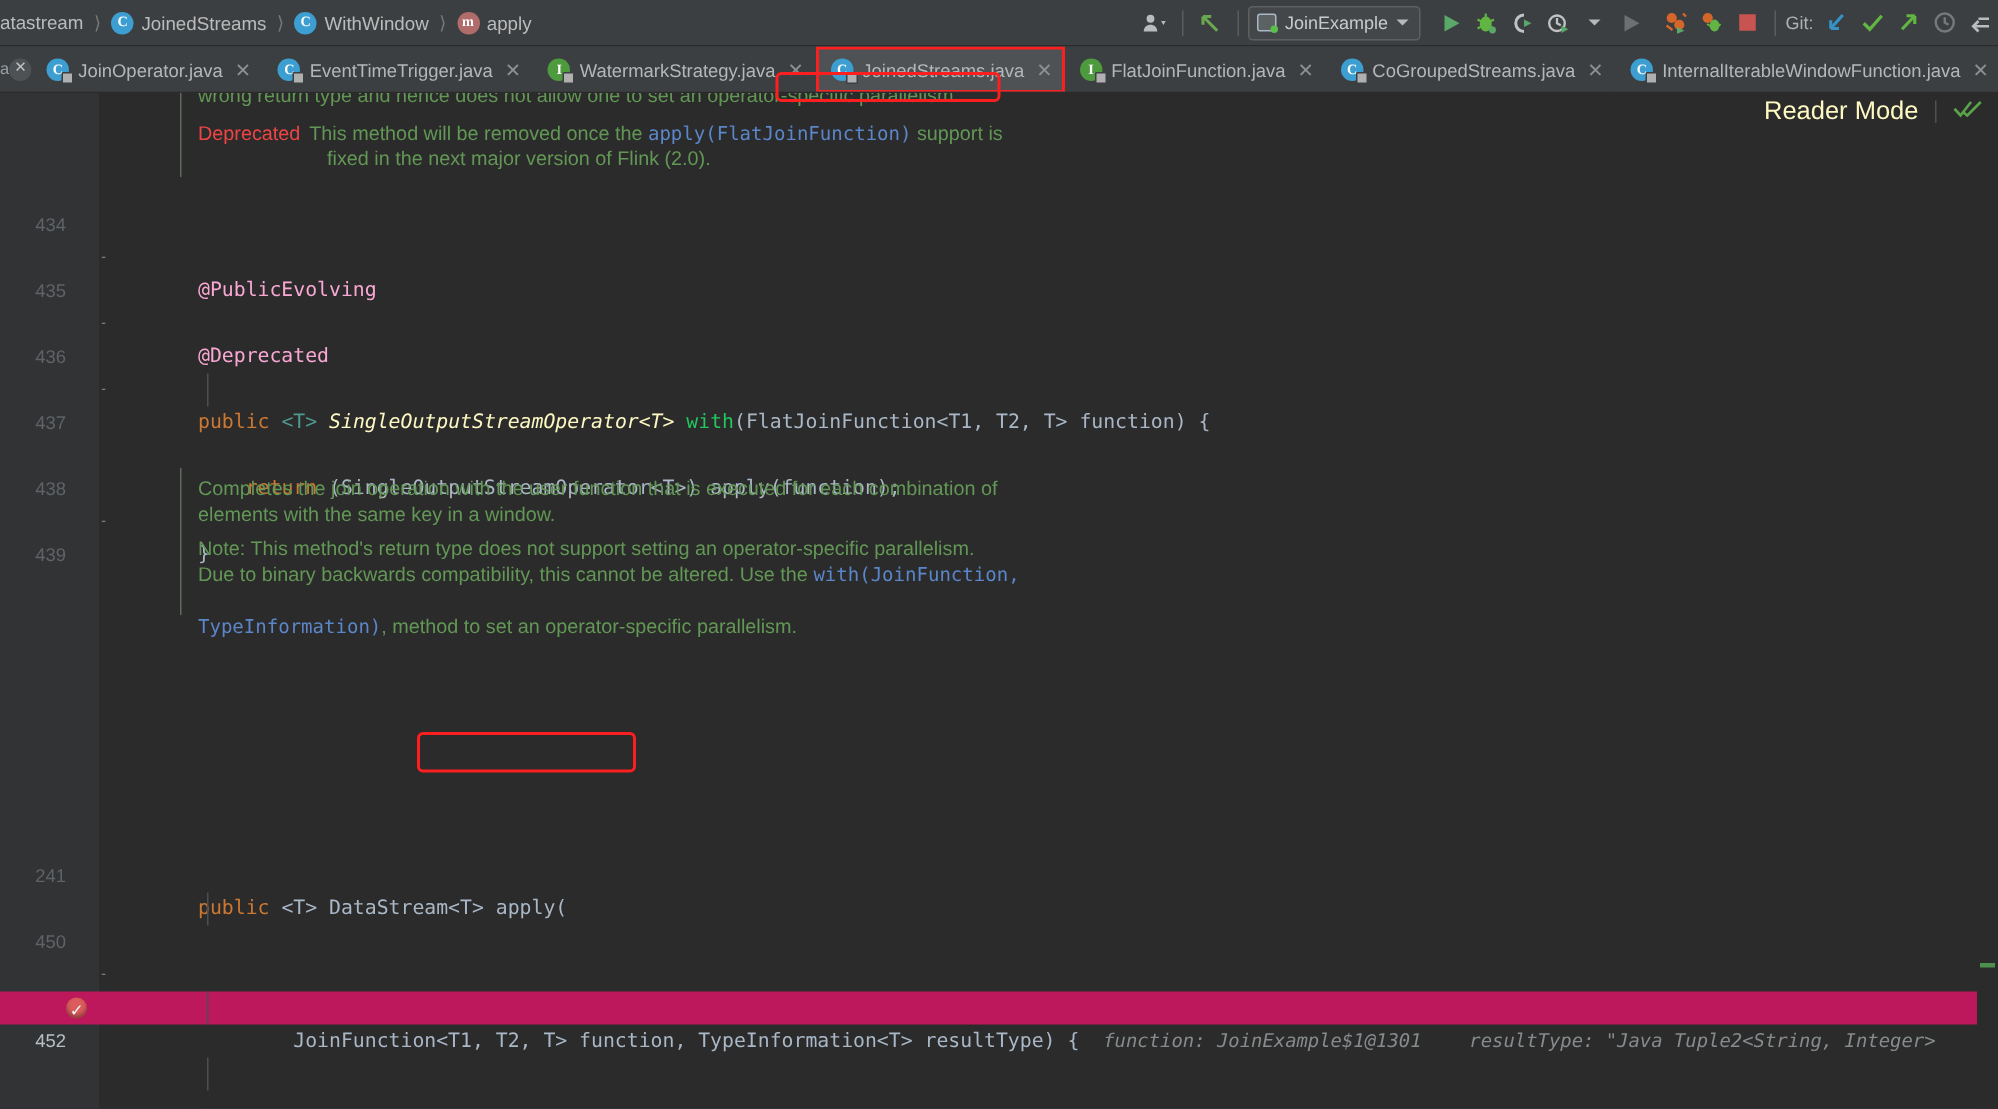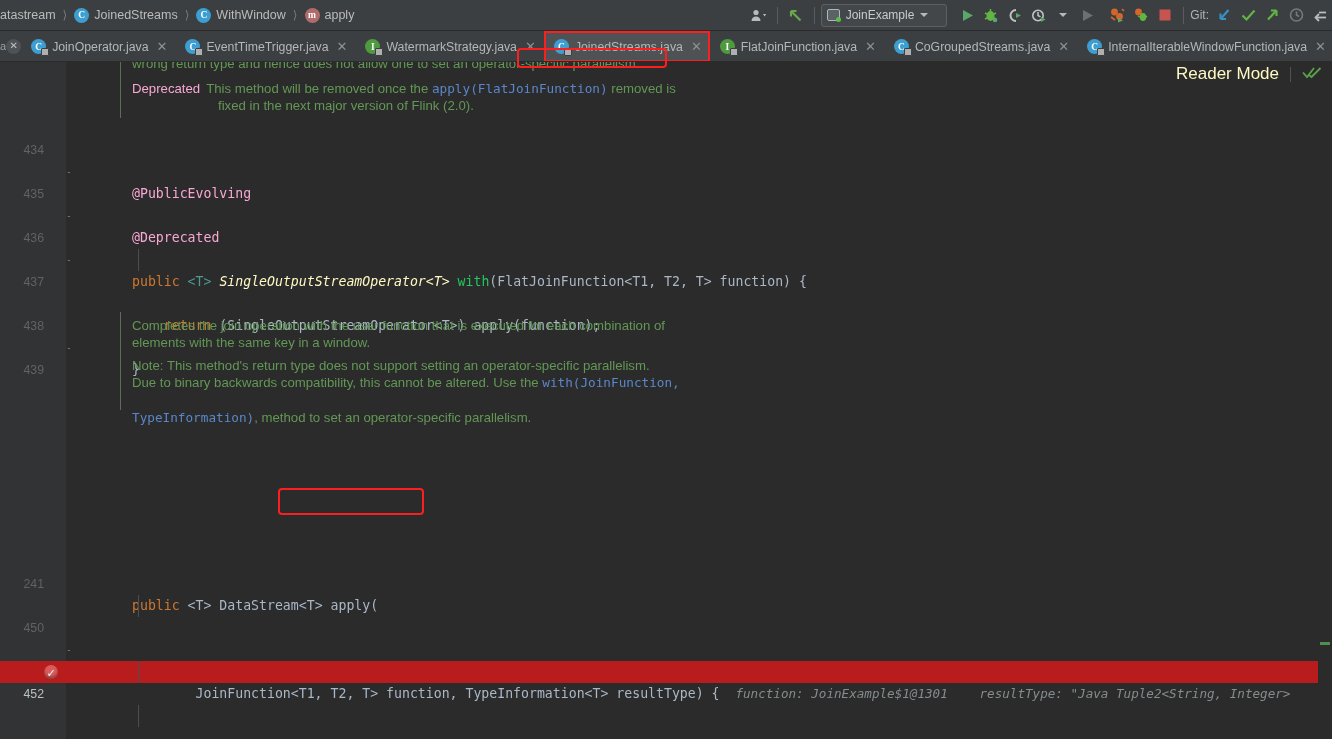--- a/index.html
+++ b/index.html
@@ -11,41 +11,41 @@
   }
 
   
   .topbar {
     position: absolute; top: 0; left: 0; width: 1332px; height: 31px;
     background: #3c3f41;
     display: flex; align-items: center;
     border-bottom: 1px solid #2b2b2b;
   }
   .breadcrumb { display: flex; align-items: center; padding-left: 0px; flex: 0 0 auto; }
-  .crumb { display: flex; align-items: flex-start; gap: 5px; color: #bbbbbb; font-size: 12.5px; }
+  .crumb { display: flex; align-items: flex-end; gap: 5px; color: #bbbbbb; font-size: 12.5px; }
   .crumb-sep { color: #7a7a7a; font-size: 12px; margin: 0 7px; }
   .crumb-icon {
     width: 15px; height: 15px; border-radius: 50%;
     display: inline-flex; align-items: center; justify-content: center;
     font-size: 9.5px; font-weight: bold; color: #ffffff;
     font-family: "Liberation Serif", serif;
   }
   .ic-class { background: #3d9fd1; }
   .ic-method { background: #b06b6b; }
 
   .topbar-right { margin-left: auto; display: flex; align-items: center; height: 31px; }
   .tb-btn {
     display: inline-flex; align-items: center; justify-content: center;
     height: 26px; min-width: 24px; padding: 0 3px; cursor: default;
   }
   .tb-sep { width: 1px; height: 17px; background: #5a5d5e; margin: 0 6px; }
 
   .runcfg {
     display: flex; align-items: center; gap: 6px;
-    height: 23px; padding: 0 18px 0 5px;
+    height: 23px; padding: 0 7px 0 5px;
     border: 1px solid #5e6060; border-radius: 3px;
     color: #c8cbcc; font-size: 12px; background: #43474a;
   }
   .runcfg-ic {
     width: 13px; height: 12px; border: 1.5px solid #a9b7c6; border-radius: 2px;
     position: relative; background: #5c6164;
   }
   .runcfg-ic::after {
     content: ''; position: absolute; right: -2px; bottom: -2px;
     width: 5px; height: 5px; border-radius: 50%; background: #5abf4b;
@@ -121,21 +121,21 @@
   }
   .lnum {
     position: absolute; left: 0; width: 44px; text-align: right;
     color: #606366; font-size: 12.3px; font-family: "Liberation Sans", sans-serif;
   }
   .fold {
     position: absolute; left: 62px; width: 14px; text-align: center;
     color: #888c8e; font-size: 9px; line-height: 22px;
   }
   .code { position: absolute; left: 132px; }
-  .row.cur { background: #b91c1c; }
+  .row.cur { background: #be185d; }
   .row.cur .lnum { color: #b8c0c4; }
 
   
   .guide { position: absolute; width: 1px; background: #4b4f51; top: 0; height: 22px; }
 
   
   .kw   { color: #cc7832; }
   .ann  { color: #f9a8d4; }
   .typ  { color: #fef9c3; font-style: italic; }
   .gen  { color: #4e9a8f; }
@@ -152,21 +152,21 @@
   .doc {
     position: absolute; left: 132px; color: #629755;
     font-family: "Liberation Sans", sans-serif; font-size: 13.2px;
   }
   .doc-bar {
     position: absolute; left: 120px; width: 1px; background: #5f6b5c;
   }
   .doc code {
     font-family: "DejaVu Sans Mono", monospace; color: #5b86c9; font-size: 12.7px;
   }
-  .doc .dtag { color: #f9a8d4; }
+  .doc .dtag { color: #ef4444; }
 
   
   .bp {
     position: absolute; left: 44px; top: 4px; width: 14px; height: 14px;
     border-radius: 50%; background: #db5c5c;
     box-shadow: inset 0 -2px 3px rgba(0,0,0,.35);
   }
   .bp::after {
     content: '\2713'; position: absolute; left: 2.5px; top: -2px;
     color: #f5f5f5; font-size: 11px; font-family: "DejaVu Sans", sans-serif;
@@ -381,21 +381,21 @@
         <path d="M7 9 L9.5 11 L18.5 2" stroke="#5aa34a" stroke-width="1.8" fill="none"></path>
       </svg>
     </span>
   </div>
 
   <div class="doc-bar" style="top:-6px;height:62px"></div>
   <div class="doc" style="top:-6px">wrong return type and hence does not allow one to set an operator-specific parallelism.</div>
   <div class="doc" style="top:19px; display:flex; gap:6px;">
     <span class="dtag">Deprecated</span>
     <span>
-      <span>This method will be removed once the </span><code>apply(FlatJoinFunction)</code><span> removed is</span>
+      <span>This method will be removed once the </span><code>apply(FlatJoinFunction)</code><span> support is</span>
     </span>
   </div>
   <div class="doc" style="top:36px; left:218px">fixed in the next major version of Flink (2.0).</div>
 
   <div class="row" style="top:55px">
     <span class="lnum">434</span>
     <span class="fold">-</span>
     <span class="code ann">@PublicEvolving</span>
   </div>
   <div class="row" style="top:77px">

